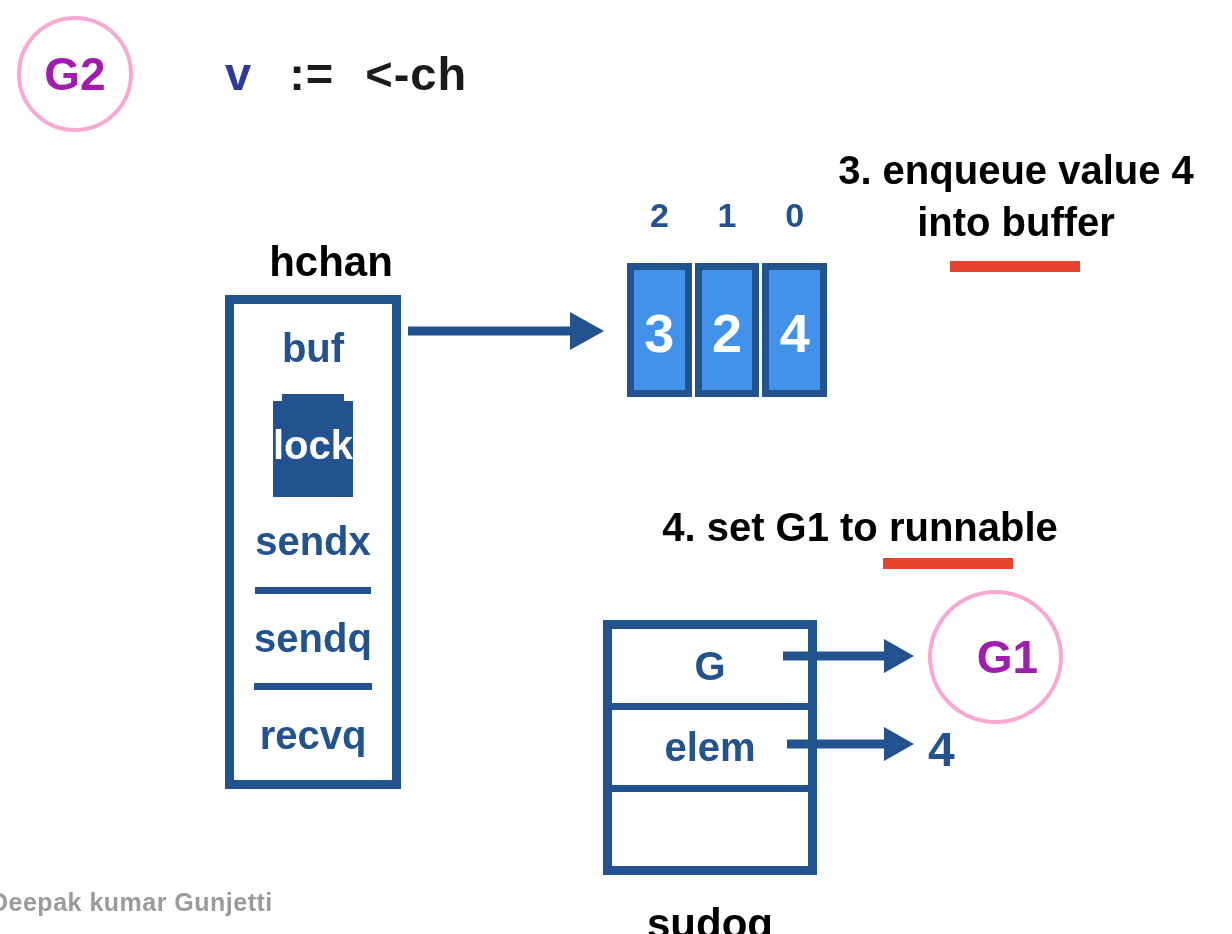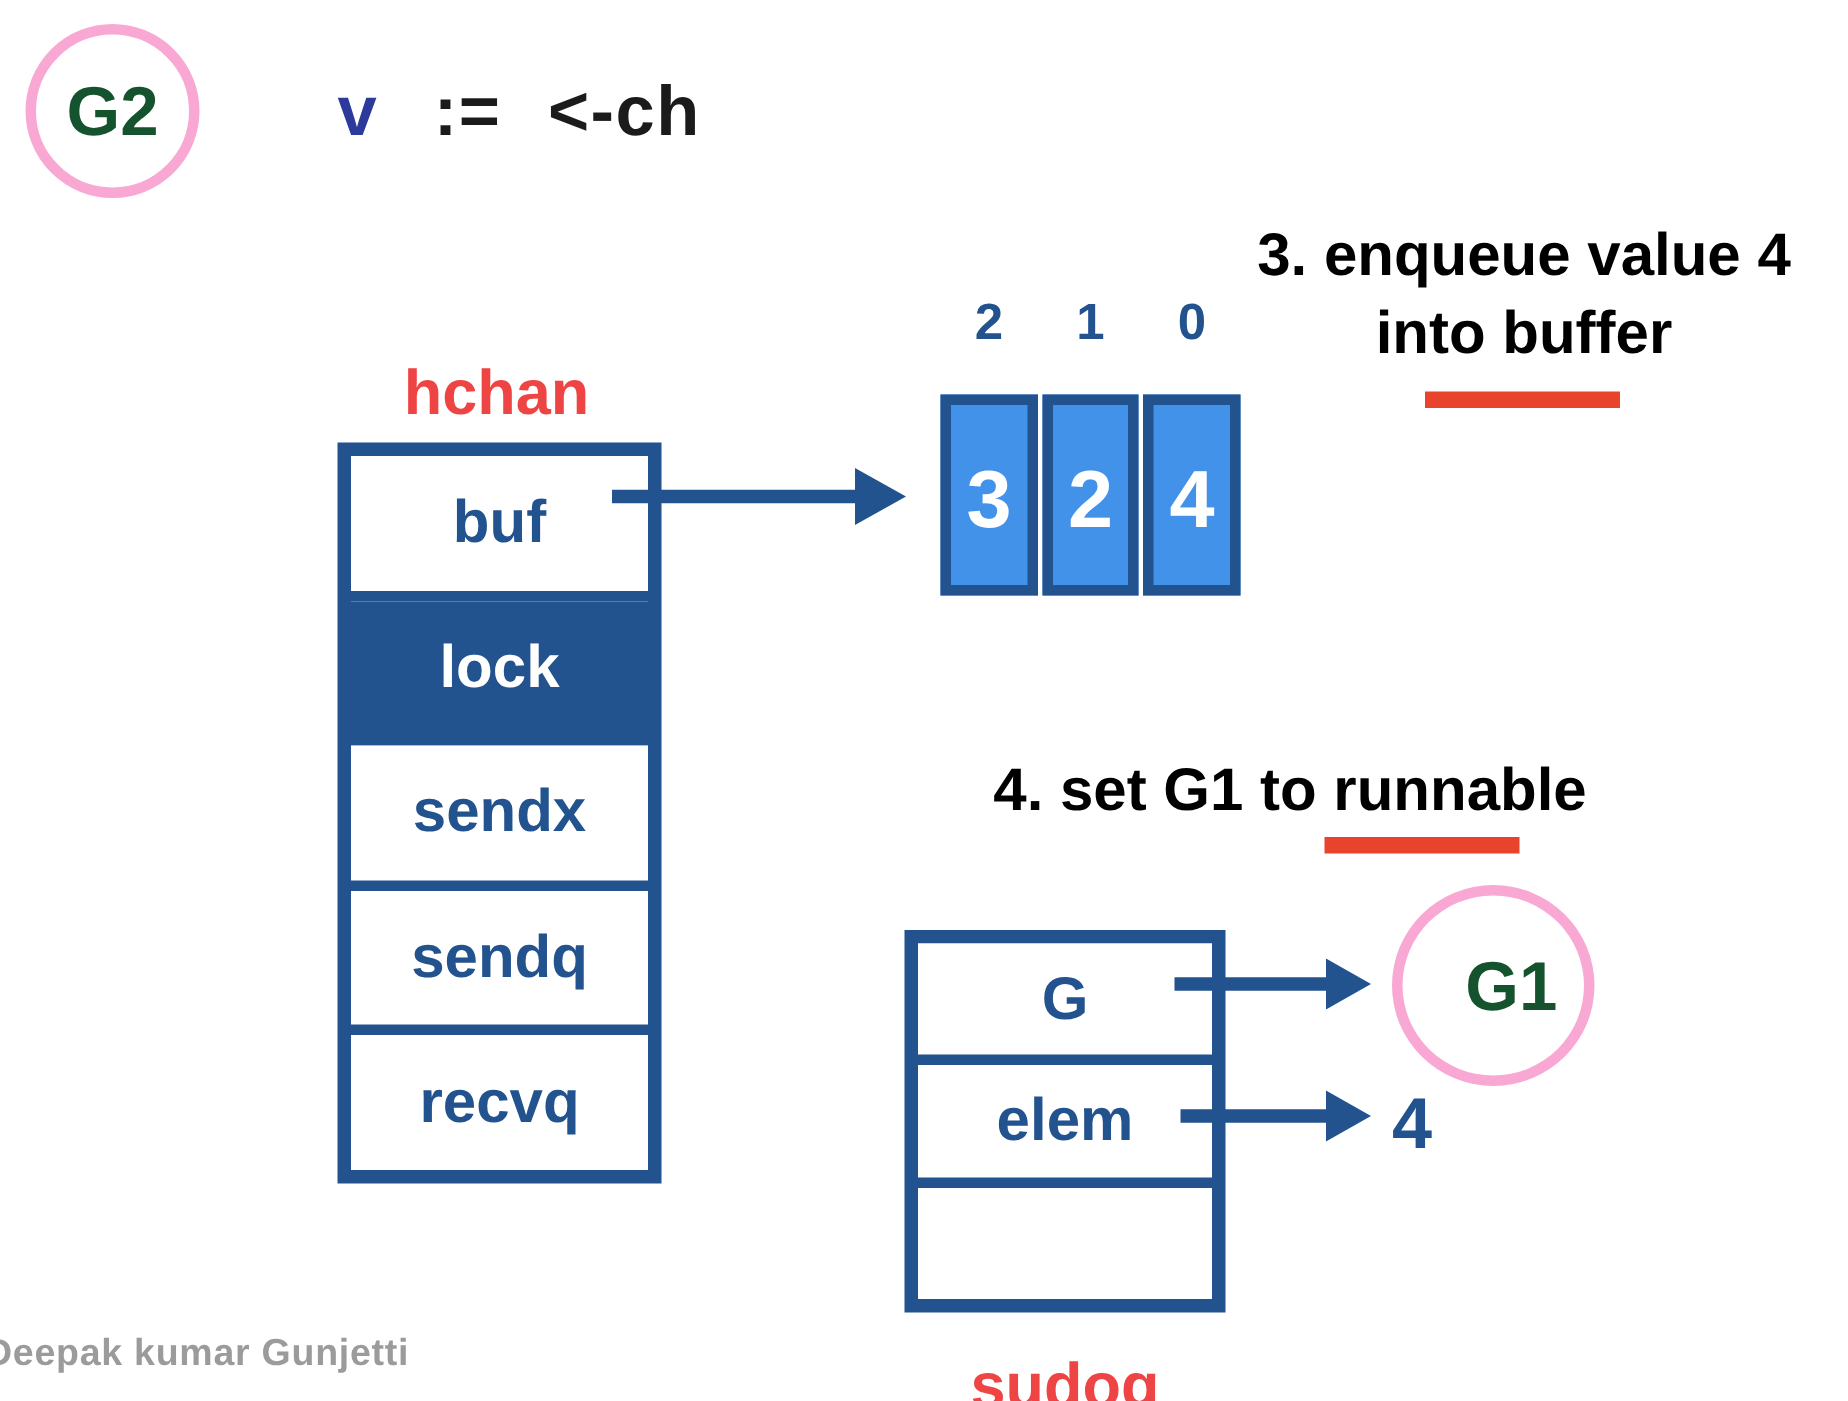--- a/index.html
+++ b/index.html
@@ -9,23 +9,23 @@
     height: 934px;
     background: #ffffff;
     overflow: hidden;
     font-family: "Liberation Sans", sans-serif;
     -webkit-font-smoothing: antialiased;
   }
   .abs { position: absolute; }
 
   
   .goroutine {
-    border: 7px solid #f9a8d4;
+    border: 4px solid #f9a8d4;
     border-radius: 50%;
-    color: #14532d;
+    color: #a21caf;
     font-weight: 700;
     display: flex;
     align-items: center;
     justify-content: center;
     box-sizing: border-box;
     background: #ffffff;
   }
   #g2-circle { left: 17px; top: 16px; width: 116px; height: 116px; font-size: 46px; }
   #g1-circle { left: 928px; top: 590px; width: 135px; height: 134px; font-size: 46px; }
   #g1-circle span { transform: translateX(-12px); margin-left: 48px; }
@@ -77,33 +77,33 @@
     background: #4392EA;
     border: 7px solid #22538F;
     box-sizing: border-box;
     display: flex; align-items: center; justify-content: center;
     color: #ffffff; font-weight: 700; font-size: 54px;
     padding-top: 6px;
   }
 
   
   .struct-title {
-    color: #ef4444; font-weight: 700; font-size: 42px;
+    color: #000000; font-weight: 700; font-size: 42px;
     text-align: center;
   }
   #hchan-title { left: 225px; top: 238px; width: 212px; }
   #sudog-title { left: 603px; top: 856px; width: 214px; margin-top: 44px; }
 
   .struct-table {
     border: 9px solid #22538F;
     box-sizing: border-box;
     display: flex; flex-direction: column;
     background: #ffffff;
   }
-  #hchan-table { left: 225px; top: 295px; width: 216px; height: 494px; }
+  #hchan-table { left: 225px; top: 295px; width: 176px; height: 494px; align-items: center; }
   #sudog-table { left: 603px; top: 620px; width: 214px; height: 255px; }
   .struct-row {
     flex: 1;
     display: flex; align-items: center; justify-content: center;
     color: #22538F; font-weight: 700; font-size: 40px;
     border-bottom: 7px solid #22538F;
     background: #ffffff;
   }
   .struct-row:last-child { border-bottom: none; }
   .struct-row.highlight { background: #22538F; color: #ffffff; }

